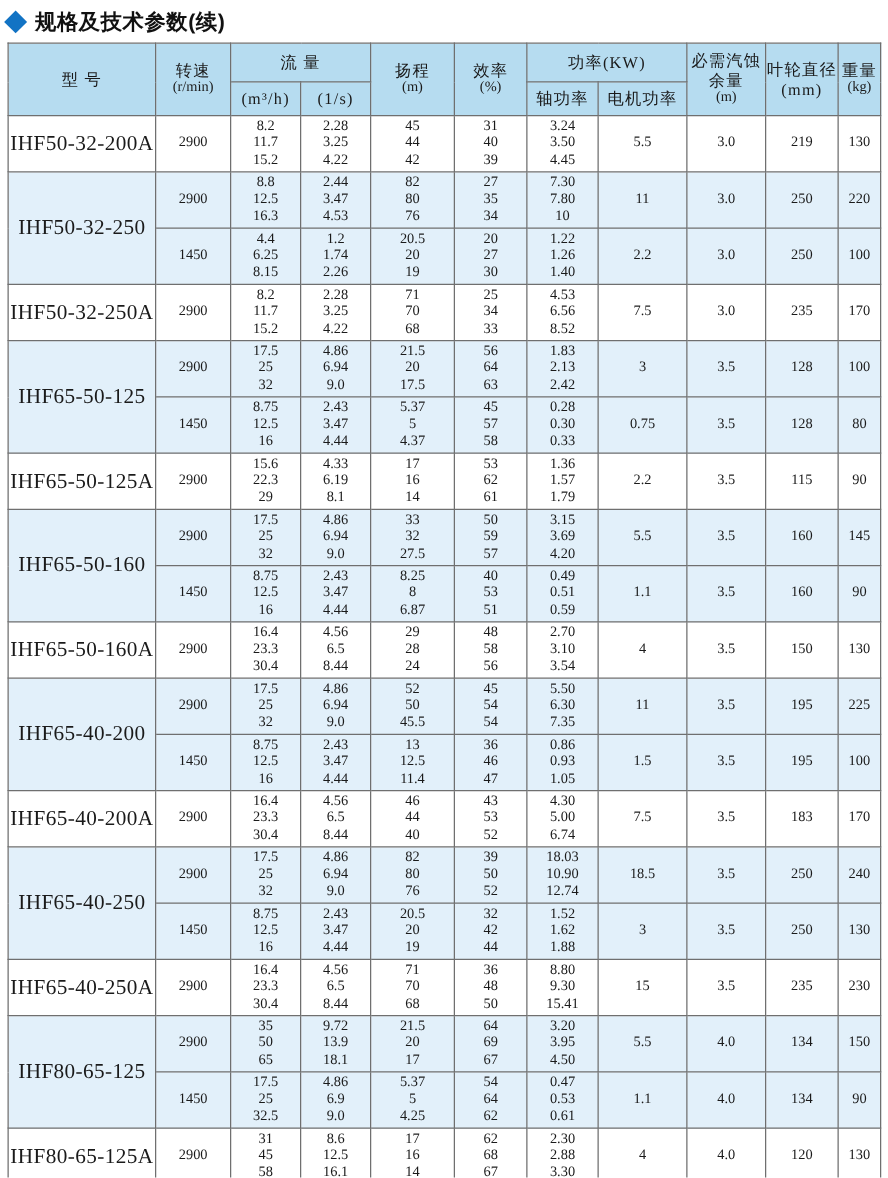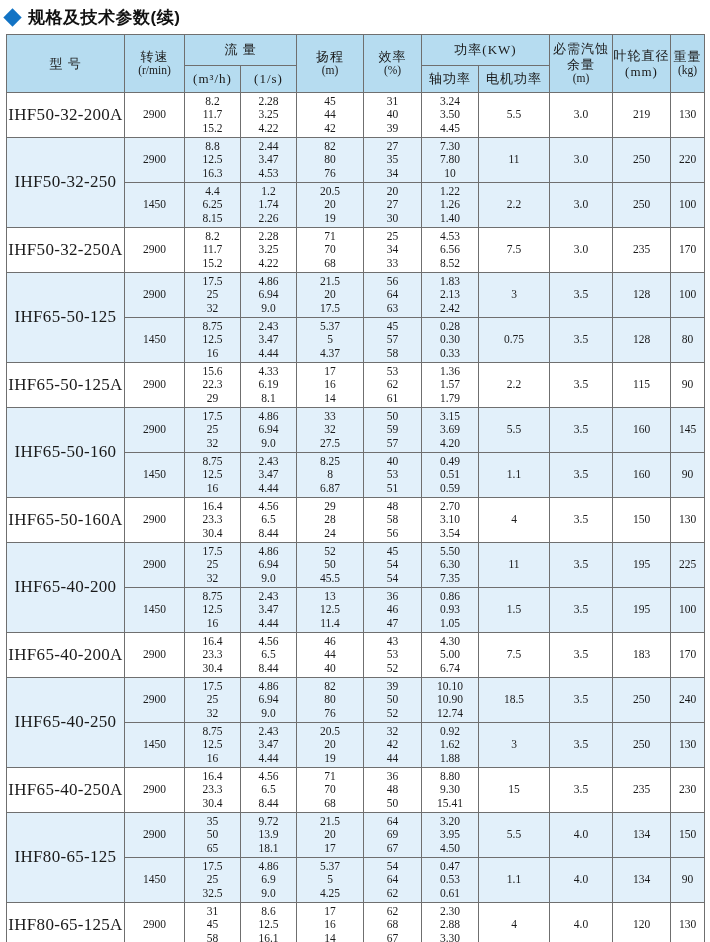--- a/index.html
+++ b/index.html
@@ -724,21 +724,21 @@
             </td>
             <td class="num">
               <span class="stack">
                 <span>39</span>
                 <span>50</span>
                 <span>52</span>
               </span>
             </td>
             <td class="num">
               <span class="stack">
-                <span>10.10</span>
+                <span>18.03</span>
                 <span>10.90</span>
                 <span>12.74</span>
               </span>
             </td>
             <td class="num">18.5</td>
             <td class="num">3.5</td>
             <td class="num">250</td>
             <td class="num">240</td>
           </tr>
           <tr class="band" style="height: 45px;">
@@ -766,21 +766,21 @@
             </td>
             <td class="num">
               <span class="stack">
                 <span>32</span>
                 <span>42</span>
                 <span>44</span>
               </span>
             </td>
             <td class="num">
               <span class="stack">
-                <span>0.92</span>
+                <span>1.52</span>
                 <span>1.62</span>
                 <span>1.88</span>
               </span>
             </td>
             <td class="num">3</td>
             <td class="num">3.5</td>
             <td class="num">250</td>
             <td class="num">130</td>
           </tr>
           <tr class="plain" style="height: 45px;">

